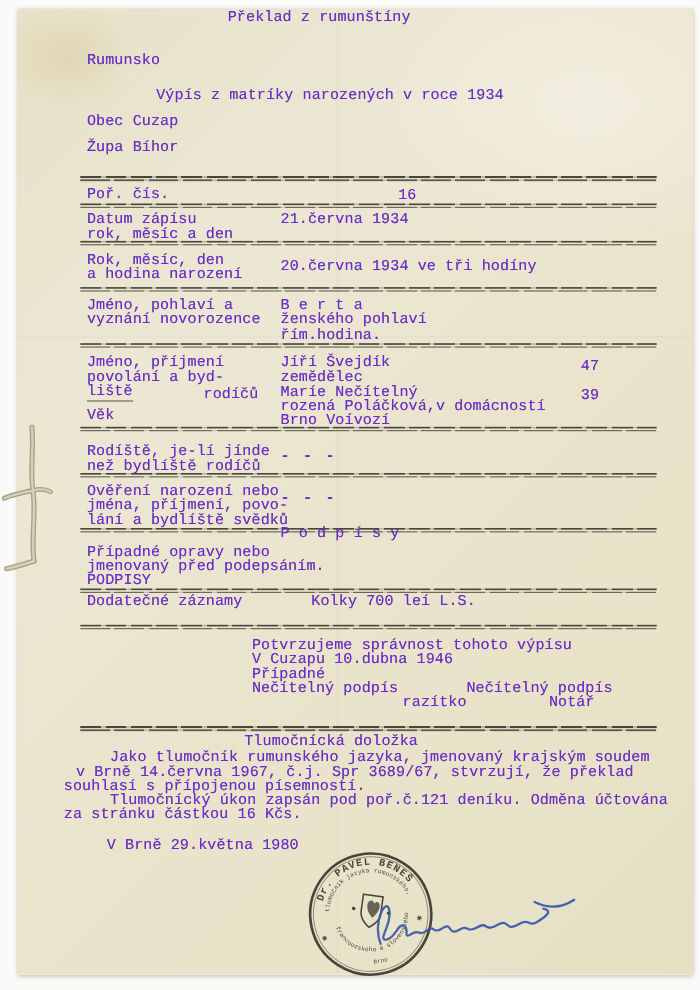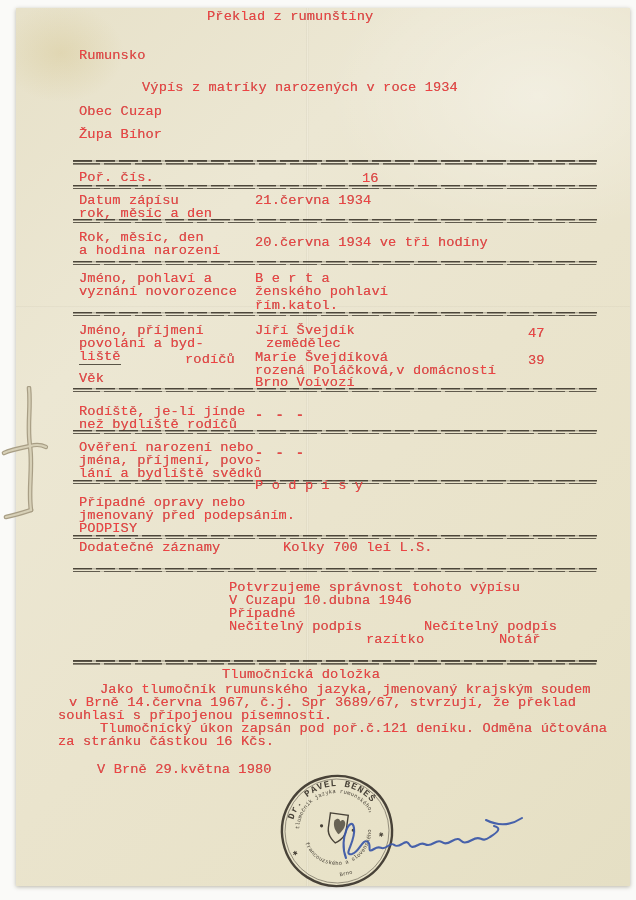--- a/index.html
+++ b/index.html
@@ -20,21 +20,21 @@
     position:absolute;left:306px;top:8px;width:3px;height:878px;
     background:linear-gradient(to right,rgba(110,100,70,.10),rgba(255,255,255,.14),rgba(110,100,70,.07));
   }
   .crease-h{
     position:absolute;left:16px;top:306px;width:614px;height:2px;
     background:linear-gradient(to bottom,rgba(110,100,70,.08),rgba(255,255,255,.10));
   }
   .tl{
     position:absolute;
     font-size:13.7px;line-height:13px;letter-spacing:.1px;
-    color:#ef4444;white-space:pre;
+    color:#6d28d9;white-space:pre;
     text-shadow:0 0 .5px rgba(65,60,49,.55);
   }
   .bold{font-weight:bold;letter-spacing:2px;}
   .u{border-bottom:1.3px solid rgba(64,58,46,.85);padding-bottom:1px;}
   .rule{
     position:absolute;left:73px;width:524px;height:5px;
     background-image:
       repeating-linear-gradient(to right,rgba(62,56,45,.92) 0 19px,rgba(62,56,45,.28) 19px 23px),
       repeating-linear-gradient(to right,rgba(62,56,45,.80) 0 27px,rgba(62,56,45,.22) 27px 31px);
     background-size:100% 1.5px,100% 1.4px;
@@ -71,31 +71,31 @@
 
 <div class="tl" style="left:79px;top:231px">Rok, měsíc, den</div>
 <div class="tl" style="left:79px;top:244px">a hodina narození</div>
 <div class="tl" style="left:255px;top:236px">20.června 1934 ve tři hodíny</div>
 <div class="rule" style="top:261px"></div>
 
 <div class="tl" style="left:79px;top:272px">Jméno, pohlaví a</div>
 <div class="tl" style="left:79px;top:285px">vyznání novorozence</div>
 <div class="tl" style="left:255px;top:272px">B e r t a</div>
 <div class="tl" style="left:255px;top:285px">ženského pohlaví</div>
-<div class="tl" style="left:255px;top:299px">řím.katol.</div>
+<div class="tl" style="left:255px;top:299px">řím.hodina.</div>
 <div class="rule" style="top:312px"></div>
 
 <div class="tl" style="left:79px;top:324px">Jméno, příjmení</div>
 <div class="tl" style="left:79px;top:337px">povolání a byd-</div>
 <div class="tl u" style="left:79px;top:350px">liště</div>
 <div class="tl" style="left:185px;top:353px">rodíčů</div>
 <div class="tl" style="left:79px;top:372px">Věk</div>
 <div class="tl" style="left:255px;top:324px">Jíří Švejdík</div>
-<div class="tl" style="left:266px;top:337px">zemědělec</div>
-<div class="tl" style="left:255px;top:351px">Maríe Švejdíková</div>
+<div class="tl" style="left:255px;top:337px">zemědělec</div>
+<div class="tl" style="left:255px;top:351px">Maríe Nečítelný</div>
 <div class="tl" style="left:255px;top:364px">rozená Poláčková,v domácností</div>
 <div class="tl" style="left:255px;top:376px">Brno Voívozí</div>
 <div class="tl" style="left:528px;top:327px">47</div>
 <div class="tl" style="left:528px;top:354px">39</div>
 <div class="rule" style="top:388px"></div>
 
 <div class="tl" style="left:79px;top:405px">Rodíště, je-lí jínde</div>
 <div class="tl" style="left:79px;top:418px">než bydlíště rodíčů</div>
 <div class="tl bold" style="left:255px;top:409px">- - -</div>
 <div class="rule" style="top:430px"></div>

